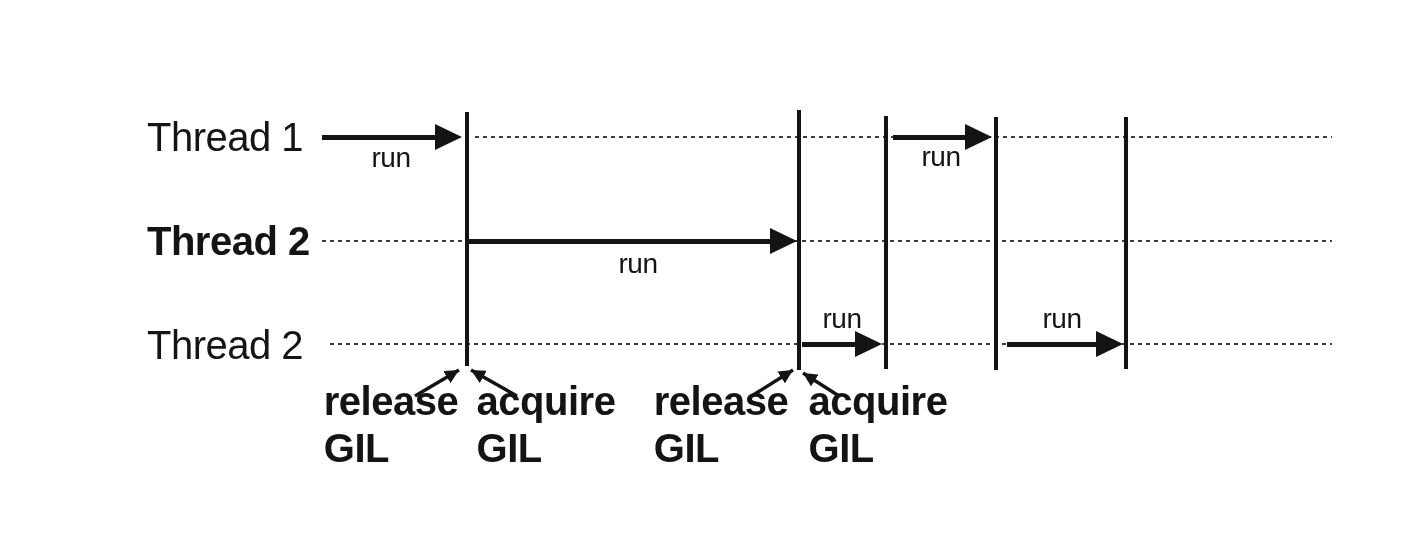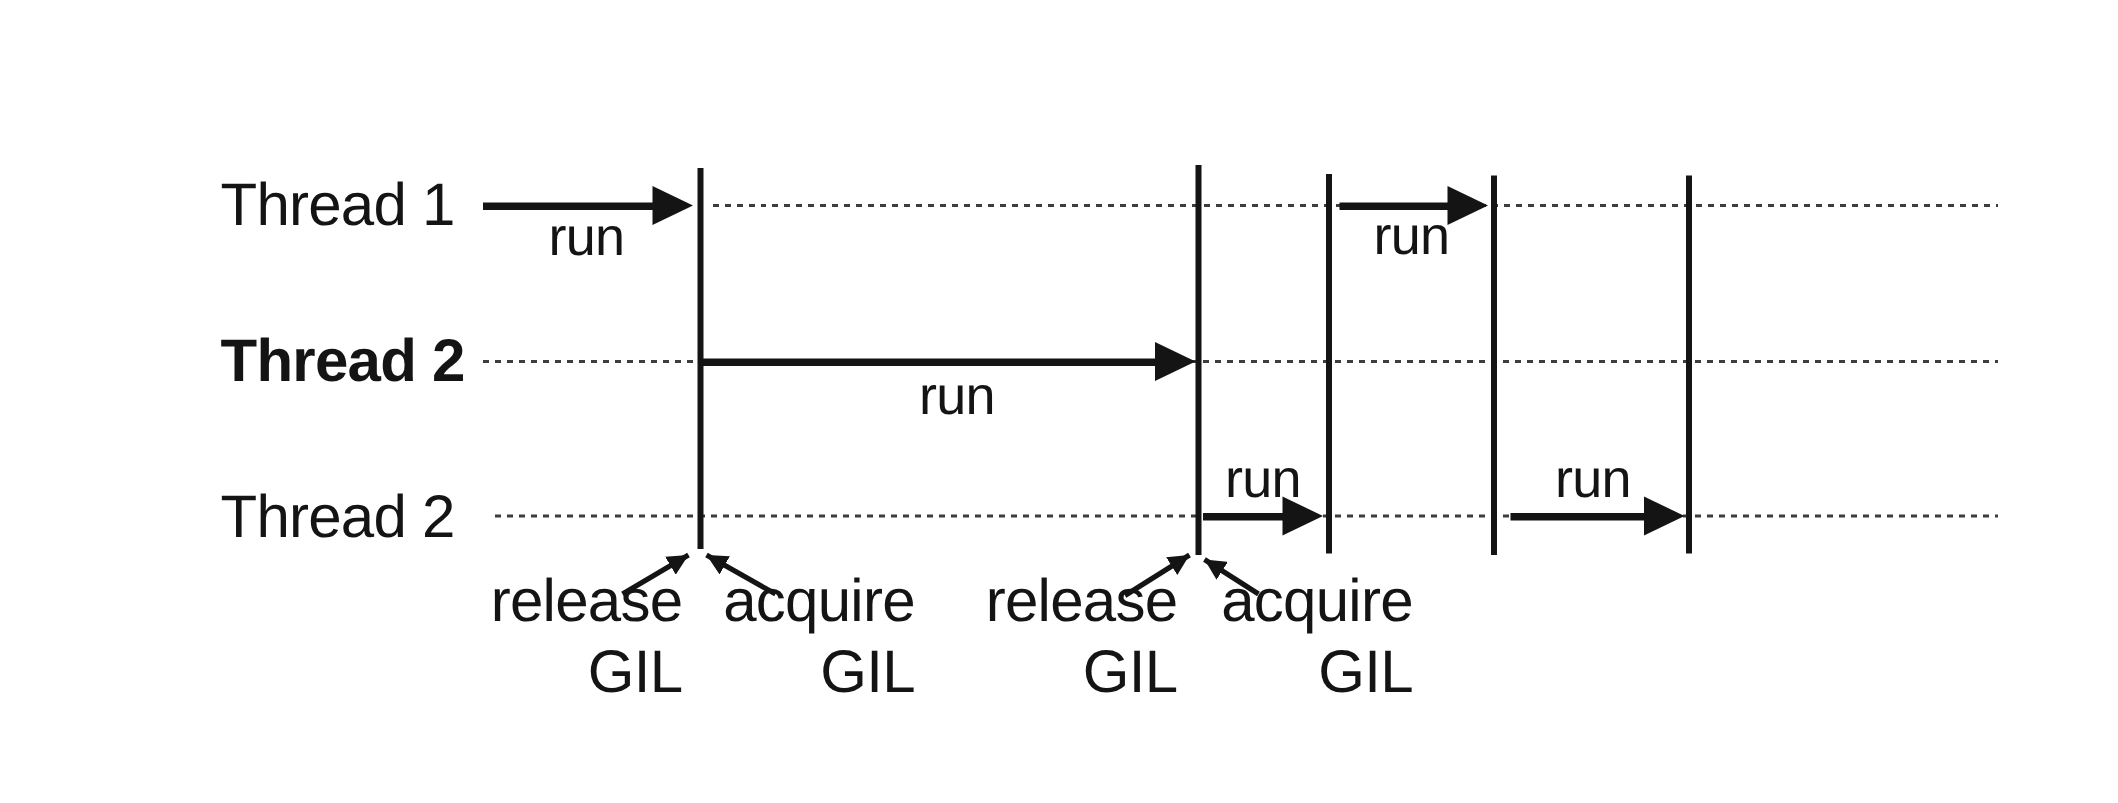--- a/index.html
+++ b/index.html
@@ -63,38 +63,39 @@
   #run-arrow-1{left:322px;top:137px;width:140px;}
   #run-arrow-2{left:468px;top:241px;width:329px;}
   #run-arrow-3{left:893px;top:137px;width:99px;}
   #run-arrow-4{left:802px;top:344px;width:80px;}
   #run-arrow-5{left:1007px;top:344px;width:116px;}
 
   
   .runlabel{
     position:absolute;
     transform:translateX(-50%);
-    font-size:36px;line-height:40px;
+    font-size:28px;line-height:40px;
     letter-spacing:-0.5px;
     white-space:nowrap;
   }
   #run-label-1{left:391px;top:138px;}
   #run-label-2{left:638px;top:244px;}
   #run-label-3{left:941px;top:137px;}
   #run-label-4{left:842px;top:299px;}
   #run-label-5{left:1062px;top:299px;}
 
   
   .gil-label{
     position:absolute;top:378px;
     transform:translateX(-50%);
     font-size:40px;line-height:47px;
     letter-spacing:-0.5px;
-    text-align:right;
+    text-align:left;
     white-space:nowrap;
+    font-weight:bold;
   }
   #gil-label-1{left:391px;}
   #gil-label-2{left:546px;}
   #gil-label-3{left:721px;}
   #gil-label-4{left:878px;}
   .gil-label span{display:block;}
 
   
   #ann-arrows{position:absolute;left:0;top:0;width:1412px;height:535px;pointer-events:none;}
   #ann-arrows line{stroke:var(--ink);stroke-width:3.4;}

